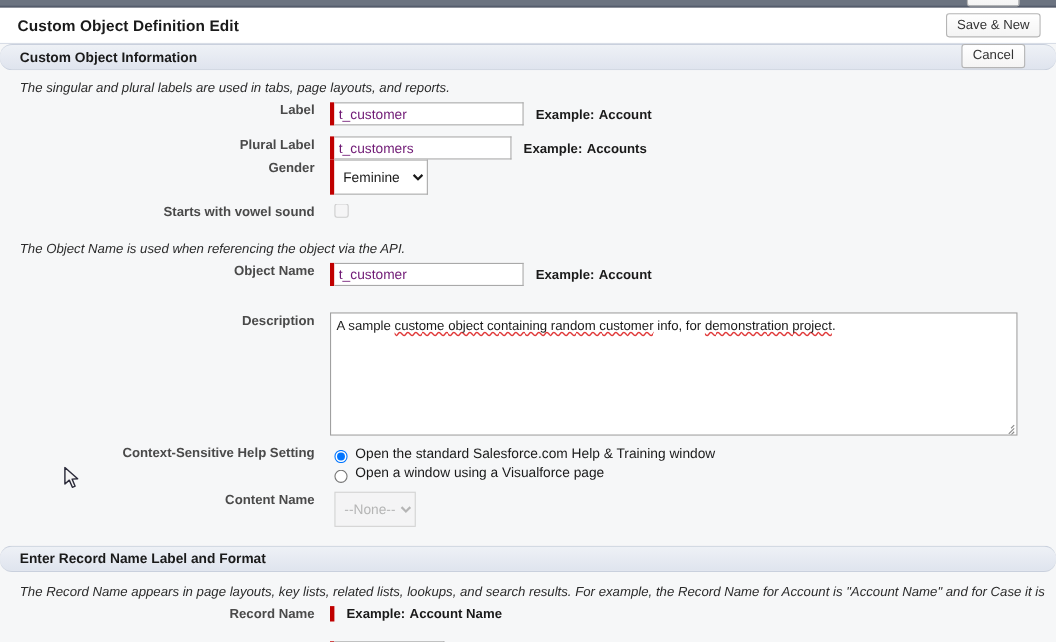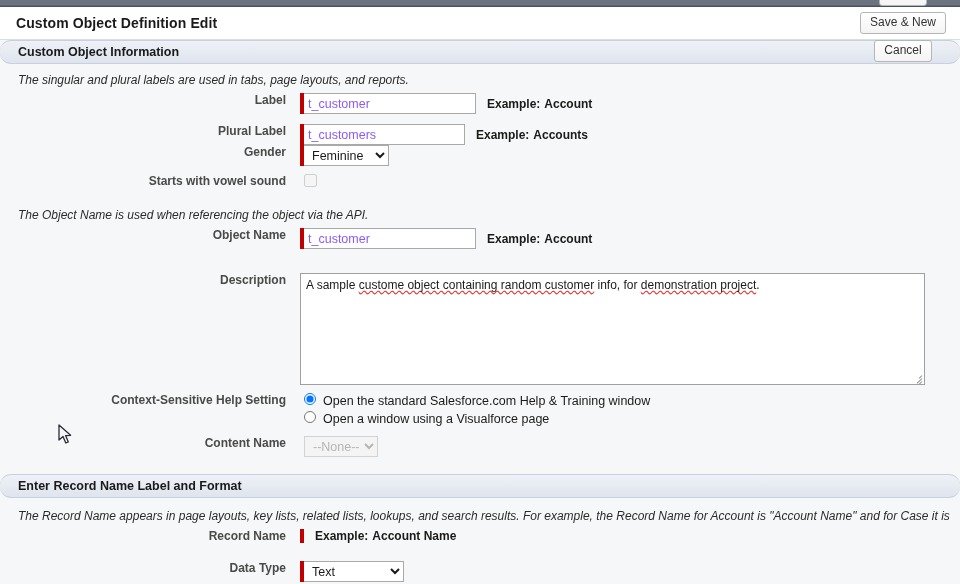--- a/index.html
+++ b/index.html
@@ -123,21 +123,21 @@
   }
   .reqbar {
     width: 4px;
     background: #c00000;
     align-self: stretch;
     flex: 0 0 auto;
   }
   .inp {
     font-family: "Liberation Sans", sans-serif;
     font-size: 12.5px;
-    color: #8b5cf6;
+    color: #701a75;
     border: 1px solid #a9a9a9;
     border-left: none;
     background: #ffffff;
     padding: 3px 4px;
     box-sizing: border-box;
     height: 21px;
     outline: none;
   }
   .example {
     margin-left: 11px;
@@ -148,40 +148,40 @@
   }
   .example .ex-val { font-weight: bold; padding-left: 4px; }
 
   select.sel {
     font-family: "Liberation Sans", sans-serif;
     font-size: 12.5px;
     color: #1a1a1a;
     border: 1px solid #a9a9a9;
     border-left: none;
     background: #ffffff;
-    height: 21px;
+    height: 32px;
     padding: 1px 2px 1px 4px;
     box-sizing: border-box;
     outline: none;
   }
   select.sel:disabled {
     color: #9a9a9a;
     background: #f4f4f4;
     border-color: #c4c4c4;
   }
 
   input[type=checkbox].cbx {
     width: 13px; height: 13px;
     margin: 0;
     vertical-align: middle;
   }
 
   .radio-line {
     display: flex;
-    align-items: flex-start;
+    align-items: flex-end;
     line-height: 17px;
     margin-bottom: 1px;
   }
   .radio-line input[type=radio] {
     margin: 0 7px 0 0;
     width: 12px; height: 12px;
   }
   .radio-line label {
     font-size: 12.5px;
     color: #1a1a1a;

